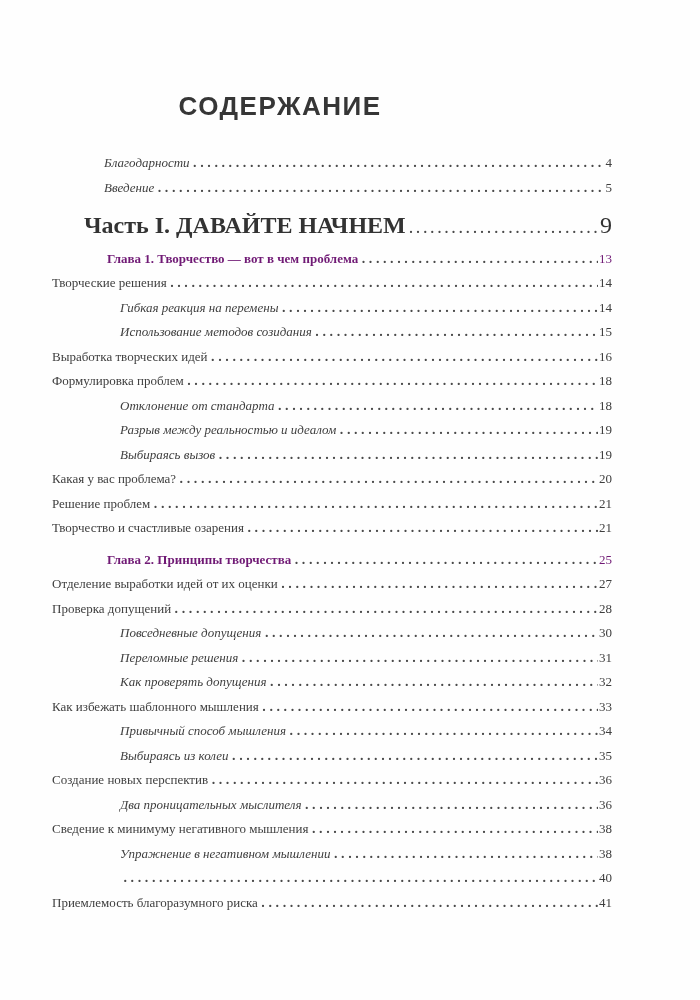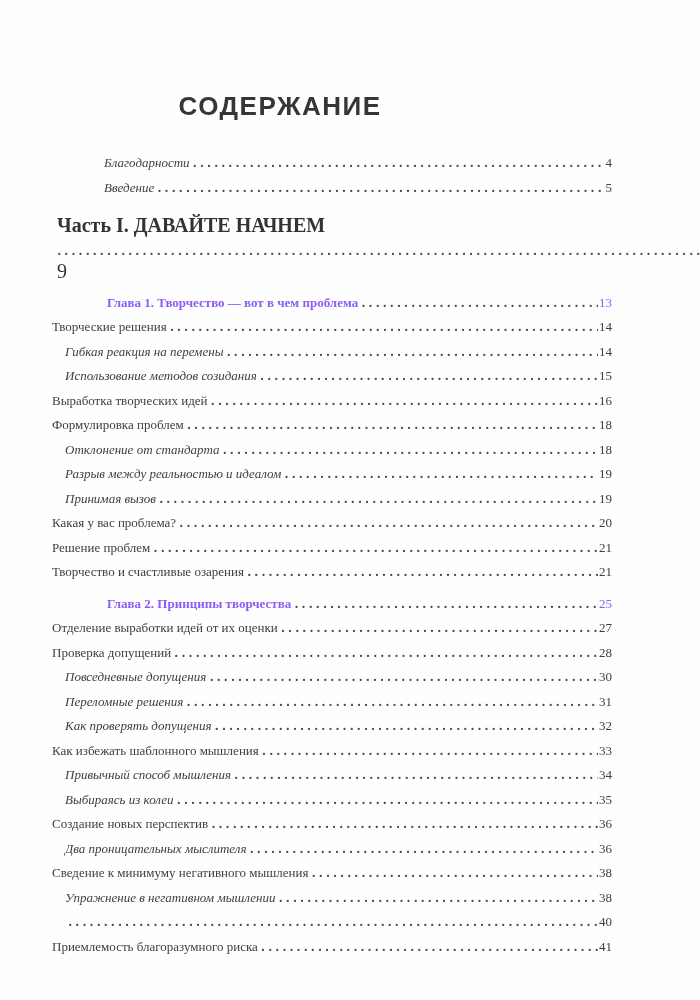--- a/index.html
+++ b/index.html
@@ -62,38 +62,37 @@
     flex: 0 0 auto;
     font-style: normal;
     font-weight: normal;
   }
   
   .lv-front {
     padding-left: 104px;
     font-style: italic;
   }
   .lv-part {
-    padding-left: 54px;
+    padding-left: 84px;
     font-weight: 700;
-    font-size: 20px;
+    font-size: 24px;
     color: #333333;
     margin-top: 15px;
-    flex-direction: column;
   }
   .lv-chapter {
     padding-left: 107px;
     font-weight: 700;
-    color: #8b5cf6;
+    color: #701a75;
     margin-top: 7px;
   }
   .lv-section {
     padding-left: 52px;
   }
   .lv-subsection {
-    padding-left: 65px;
+    padding-left: 120px;
     font-style: italic;
   }
 </style>
 </head>
 <body>
 
 <div class="page">
 
   <h1 class="page-title">СОДЕРЖАНИЕ</h1>
 
@@ -147,21 +146,21 @@
     <span class="label">Отклонение от стандарта</span>
     <span class="dots"></span>
     <span class="pagenum">18</span>
   </div>
       <div class="row lv-subsection">
     <span class="label">Разрыв между реальностью и идеалом</span>
     <span class="dots"></span>
     <span class="pagenum">19</span>
   </div>
       <div class="row lv-subsection">
-    <span class="label">Принимая вызов</span>
+    <span class="label">Выбираясь вызов</span>
     <span class="dots"></span>
     <span class="pagenum">19</span>
   </div>
       <div class="row lv-section">
     <span class="label">Какая у вас проблема?</span>
     <span class="dots"></span>
     <span class="pagenum">20</span>
   </div>
       <div class="row lv-section">
     <span class="label">Решение проблем</span>

